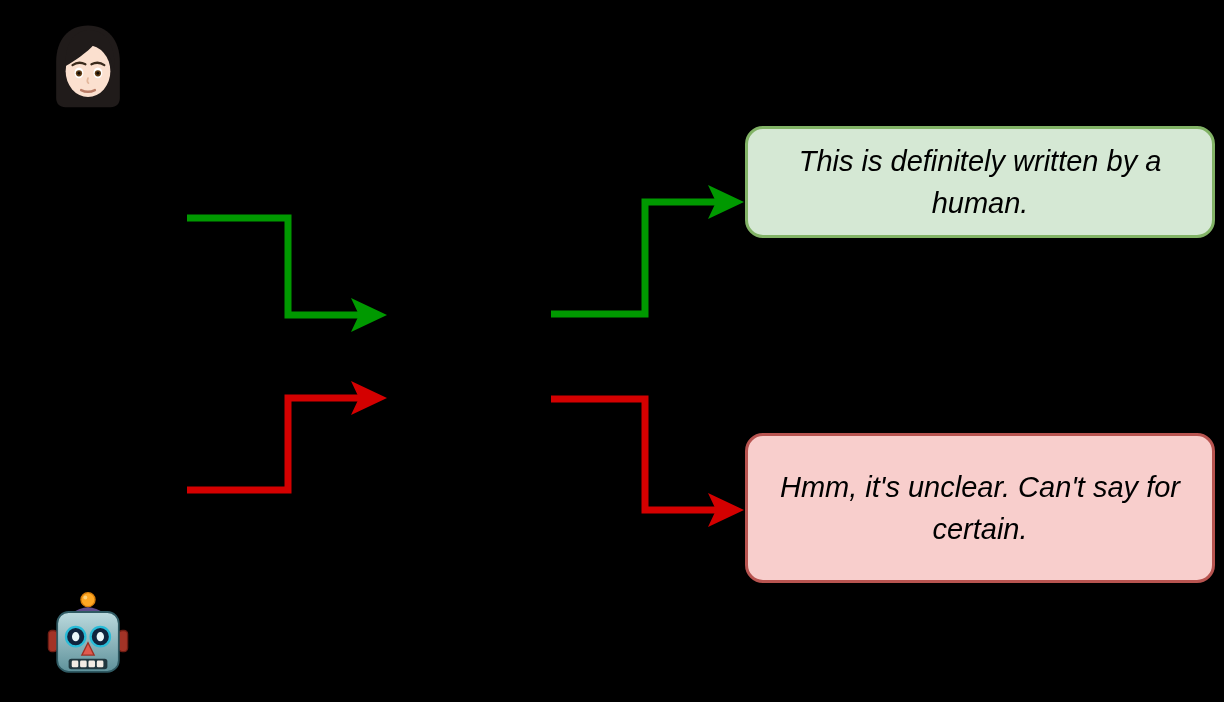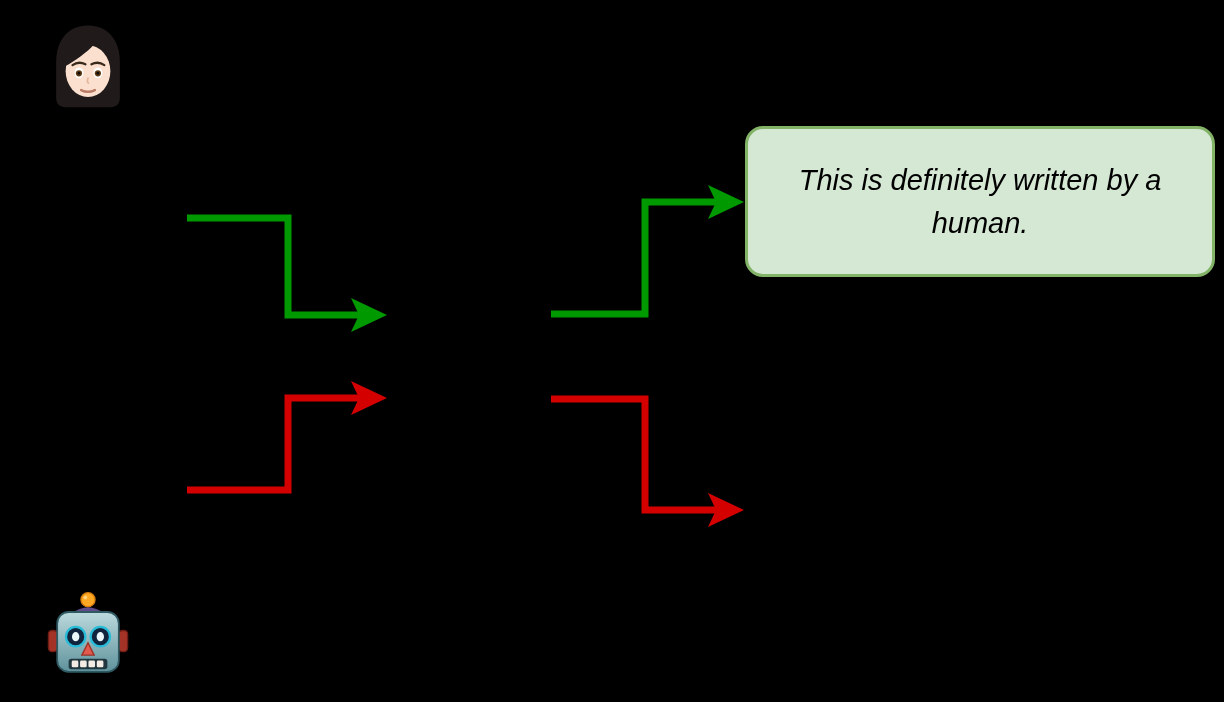--- a/index.html
+++ b/index.html
@@ -31,21 +31,21 @@
     align-items: center;
     justify-content: center;
     text-align: center;
     font-style: italic;
     font-size: 29px;
     line-height: 1.45;
     color: #000000;
     padding: 0 10px;
   }
   .outcome-box.green {
-    left: 745px; top: 126px; height: 151px;
+    left: 745px; top: 126px; height: 112px;
     background: #d5e8d4;
     border: 3px solid #82b366;
   }
   .outcome-box.red {
     left: 745px; top: 433px; height: 150px;
     background: #f8cecc;
     border: 3px solid #b85450;
   }
   .flow-line { fill: none; stroke-width: 7; }
 </style>
@@ -107,14 +107,17 @@
     <polygon points="387,398 351,381 359,398 351,415" fill="#d40000"></polygon>
 
     <polyline class="flow-line" points="551,399 645,399 645,510 716,510" stroke="#d40000"></polyline>
     <polygon points="744,510 708,493 716,510 708,527" fill="#d40000"></polygon>
   </svg>
 
   <div class="outcome-box green">
     <span>This is definitely written by a human.</span>
   </div>
 
+  <div class="outcome-box red">
+    <span>Hmm, it's unclear. Can't say for certain.</span>
+  </div>
 
 </div>
 
 </body></html>

